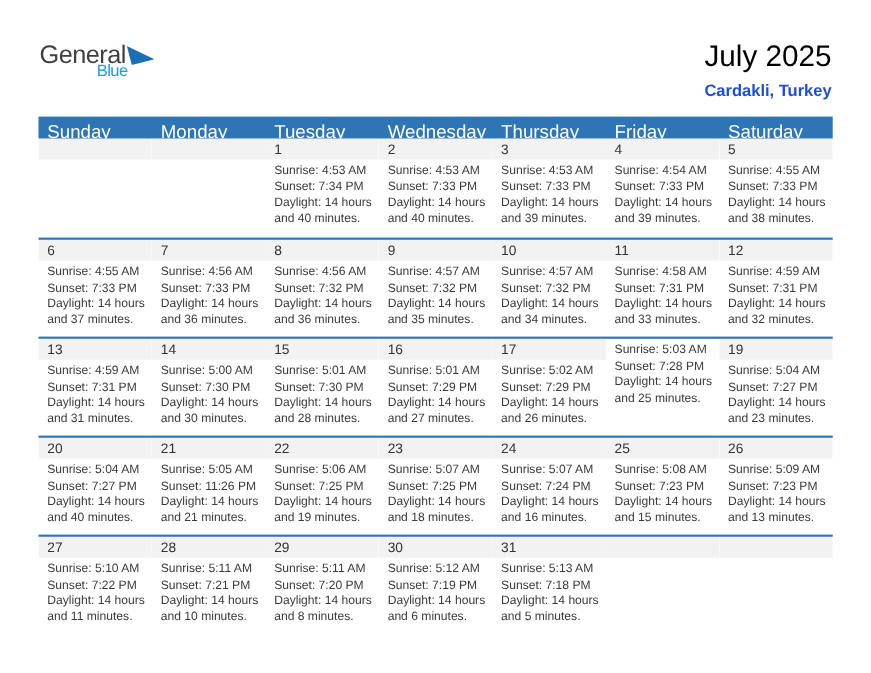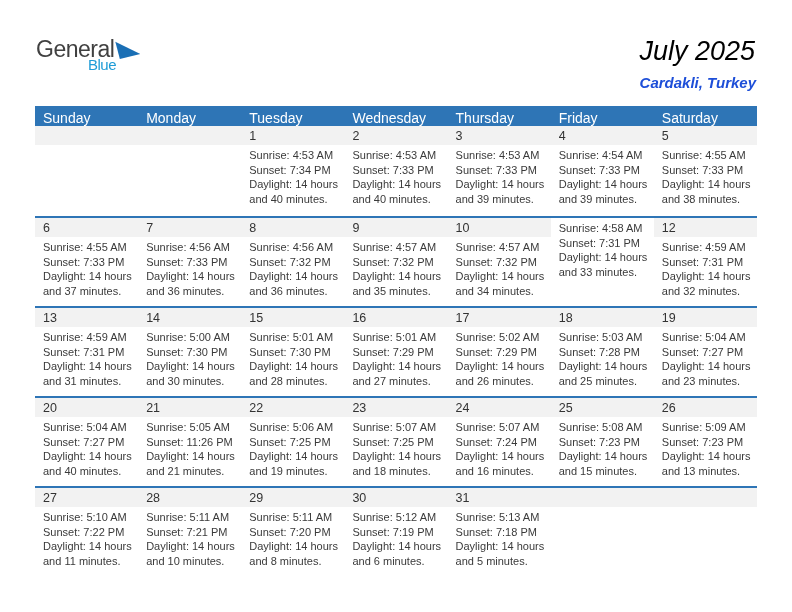--- a/index.html
+++ b/index.html
@@ -16,28 +16,28 @@
   .page{position:relative;width:792px;height:612px;overflow:hidden;background:#ffffff;}
 
   
   .logo{position:absolute;left:36px;top:38px;line-height:1;}
   .logo-line1{font-size:23px;color:#404040;letter-spacing:-0.5px;white-space:nowrap;}
   .logo-triangle{display:inline-block;width:25px;height:18px;margin-left:1px;vertical-align:-2px;
                  background:var(--logo-triangle-blue);
                  clip-path:polygon(0 4%,100% 72%,18% 100%);}
   .logo-line2{font-size:15px;color:var(--logo-text-blue);letter-spacing:-0.5px;margin:-4px 0 0 52px;}
 
-  .title-block{position:absolute;right:36px;top:36px;text-align:left;font-style:italic;}
+  .title-block{position:absolute;right:36px;top:36px;text-align:left;}
   .month-title{font-size:27px;color:#000;line-height:1.15;}
   .location{font-size:15px;font-weight:bold;color:#1d4ed8;margin-top:7px;}
 
   
   .calendar{position:absolute;left:35px;top:106px;width:722px;}
   .cal-header{display:flex;background:var(--header-bg);height:20px;}
-  .cal-header-cell{flex:1;color:var(--header-text);font-size:14px;padding:4px 0 0 8px;box-sizing:border-box;overflow:hidden;white-space:nowrap;}
+  .cal-header-cell{flex:1;color:var(--header-text);font-size:17px;padding:4px 0 0 8px;box-sizing:border-box;overflow:hidden;white-space:nowrap;}
 
   .week-row{display:flex;height:90px;box-sizing:border-box;}
   .week-row + .week-row{border-top:2px solid var(--week-divider);}
   .day-cell{flex:1;overflow:hidden;}
   .day-num{height:19px;background:var(--day-band);font-size:12.5px;color:#333;
            padding:3px 0 0 8px;box-sizing:border-box;}
   .cell-body{padding:3px 6px 0 8px;font-size:11px;line-height:14.5px;color:var(--body-text);}
 </style>
 </head>
 <body>
@@ -158,20 +158,21 @@
           <div class="day-cell">
             <div class="day-num">10</div>
             <div class="cell-body">
               <div>Sunrise: 4:57 AM</div>
               <div>Sunset: 7:32 PM</div>
               <div>Daylight: 14 hours</div>
               <div>and 34 minutes.</div>
             </div>
           </div>
           <div class="day-cell">
+            <div class="day-num">11</div>
             <div class="cell-body">
               <div>Sunrise: 4:58 AM</div>
               <div>Sunset: 7:31 PM</div>
               <div>Daylight: 14 hours</div>
               <div>and 33 minutes.</div>
             </div>
           </div>
           <div class="day-cell">
             <div class="day-num">12</div>
             <div class="cell-body">
@@ -222,21 +223,20 @@
           <div class="day-cell">
             <div class="day-num">17</div>
             <div class="cell-body">
               <div>Sunrise: 5:02 AM</div>
               <div>Sunset: 7:29 PM</div>
               <div>Daylight: 14 hours</div>
               <div>and 26 minutes.</div>
             </div>
           </div>
           <div class="day-cell">
-            <div class="day-num">18</div>
             <div class="cell-body">
               <div>Sunrise: 5:03 AM</div>
               <div>Sunset: 7:28 PM</div>
               <div>Daylight: 14 hours</div>
               <div>and 25 minutes.</div>
             </div>
           </div>
           <div class="day-cell">
             <div class="day-num">19</div>
             <div class="cell-body">

